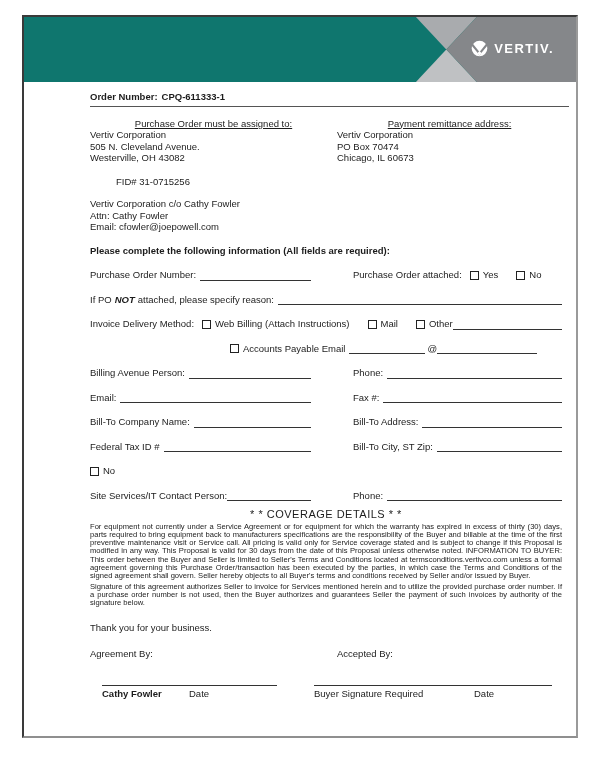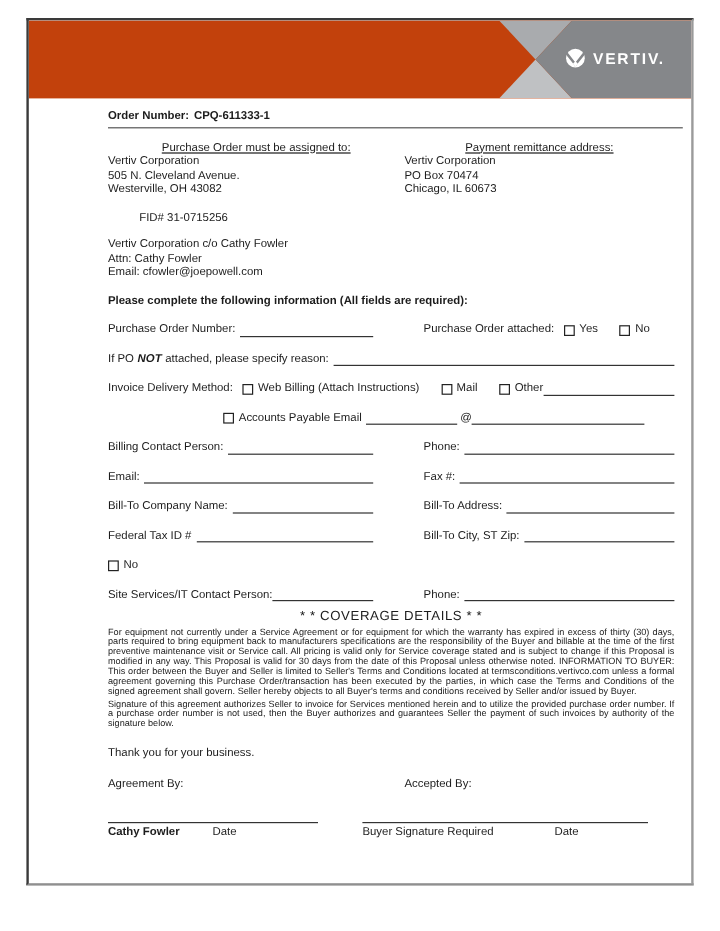--- a/index.html
+++ b/index.html
@@ -9,21 +9,21 @@
     -webkit-font-smoothing:antialiased;
   }
   .page{
     position:absolute;left:22px;top:15px;width:556px;height:723px;
     background:#ffffff;box-sizing:border-box;
     border-top:2px solid #3a3a3a;border-left:2px solid #3a3a3a;
     border-right:2px solid #9a9a9a;border-bottom:2px solid #8f8f8f;
     overflow:hidden;
   }
   
-  .banner{position:relative;width:100%;height:65px;background:#c2410c;overflow:hidden;}
+  .banner{position:relative;width:100%;height:65px;background:#0f766e;overflow:hidden;}
   .banner .wedge-top{position:absolute;inset:0;background:#a9abae;
     clip-path:polygon(71% 0,82% 0,76.5% 50%);}
   .banner .wedge-bottom{position:absolute;inset:0;background:#bfc1c3;
     clip-path:polygon(76.5% 50%,82% 100%,71% 100%);}
   .banner .dark{position:absolute;inset:0;background:#85878a;
     clip-path:polygon(82% 0,100% 0,100% 100%,82% 100%,76.5% 50%);}
   .logo{position:absolute;right:22px;top:23px;display:flex;align-items:center;gap:6px;z-index:2;}
   .logo svg{display:block;}
   .logo .brand{color:#ffffff;font-weight:bold;font-size:13px;letter-spacing:1.5px;}
   
@@ -50,21 +50,21 @@
   .cb-item{display:flex;align-items:flex-end;margin-right:18px;}
   .gap8{display:inline-block;width:8px;}
   .b-it{font-weight:bold;font-style:italic;margin:0 3px;}
   
   .coverage-title{text-align:center;margin-top:8px;font-size:11px;letter-spacing:.5px;}
   .fineprint{font-size:7.6px;line-height:8.3px;text-align:justify;margin-top:2px;color:#222;}
   .thanks{margin-top:15px;}
   .by-row{display:flex;margin-top:14px;}
   .by-row .lcol{display:block;}
   
-  .sig-area{display:flex;margin-top:26px;}
+  .sig-area{display:flex;margin-top:26px;margin-left:12px;}
   .sig-left{width:175px;margin-right:37px;}
   .sig-right{width:238px;}
   .sig-line{border-top:1px solid #333;height:0;}
   .sig-labels{display:flex;margin-top:2px;}
   .w87{width:87px;}
   .w160{width:160px;}
   .bold{font-weight:bold;}
 </style>
 </head>
 <body>
@@ -155,31 +155,31 @@
           <span class="cb"></span>
           <span>Mail</span>
         </span>
       <span class="cb-item" style="margin-right:0;">
           <span class="cb"></span>
           <span>Other</span>
         </span>
       <span class="blank" style="margin-left:0;"></span>
     </div>
 
-    <div class="row" style="margin-left:54px;margin-right:25px;padding-left:42px;">
+    <div class="row" style="margin-left:98px;margin-right:25px;padding-left:42px;">
       <span class="cb"></span>
       <span>Accounts Payable Email</span>
       <span class="blank noflex" style="width:76px;"></span>
       <span style="margin-left:2px;">@</span>
       <span class="blank" style="margin-left:0;"></span>
     </div>
 
     <div class="row">
       <div class="lcol">
-        <span>Billing Contact Person:</span>
+        <span>Billing Avenue Person:</span>
         <span class="blank"></span>
       </div>
       <div class="rcol">
         <span>Phone:</span>
         <span class="blank"></span>
       </div>
     </div>
 
     <div class="row">
       <div class="lcol">

